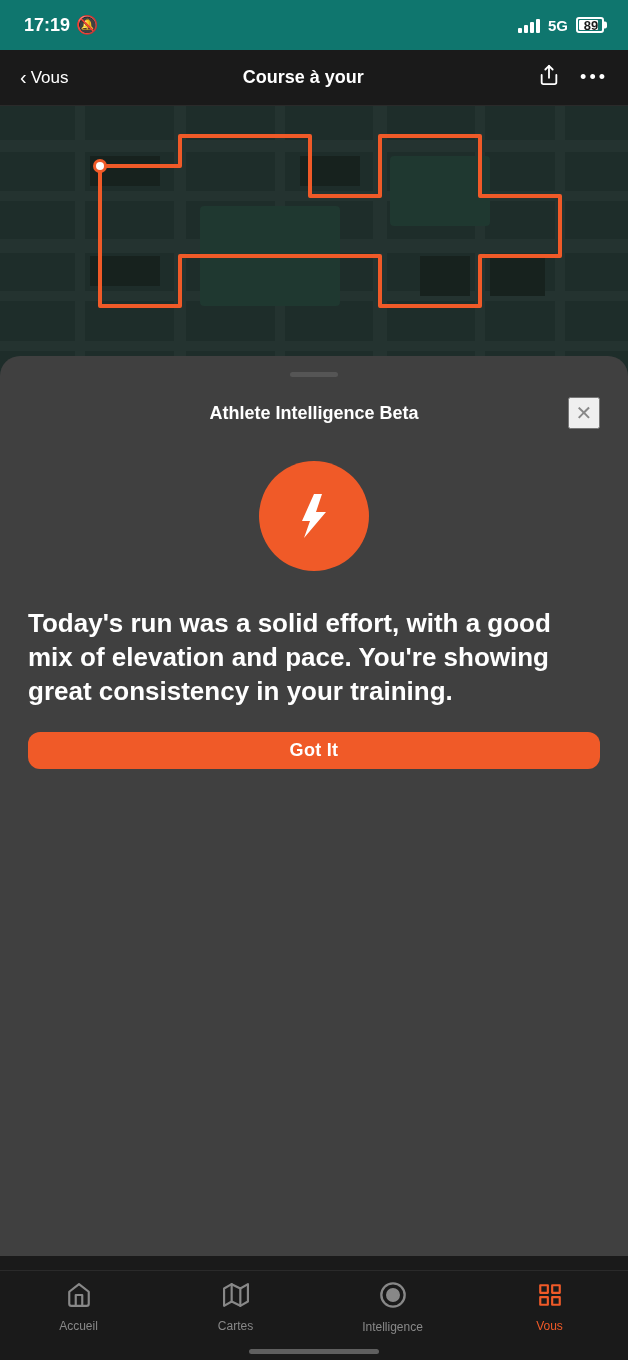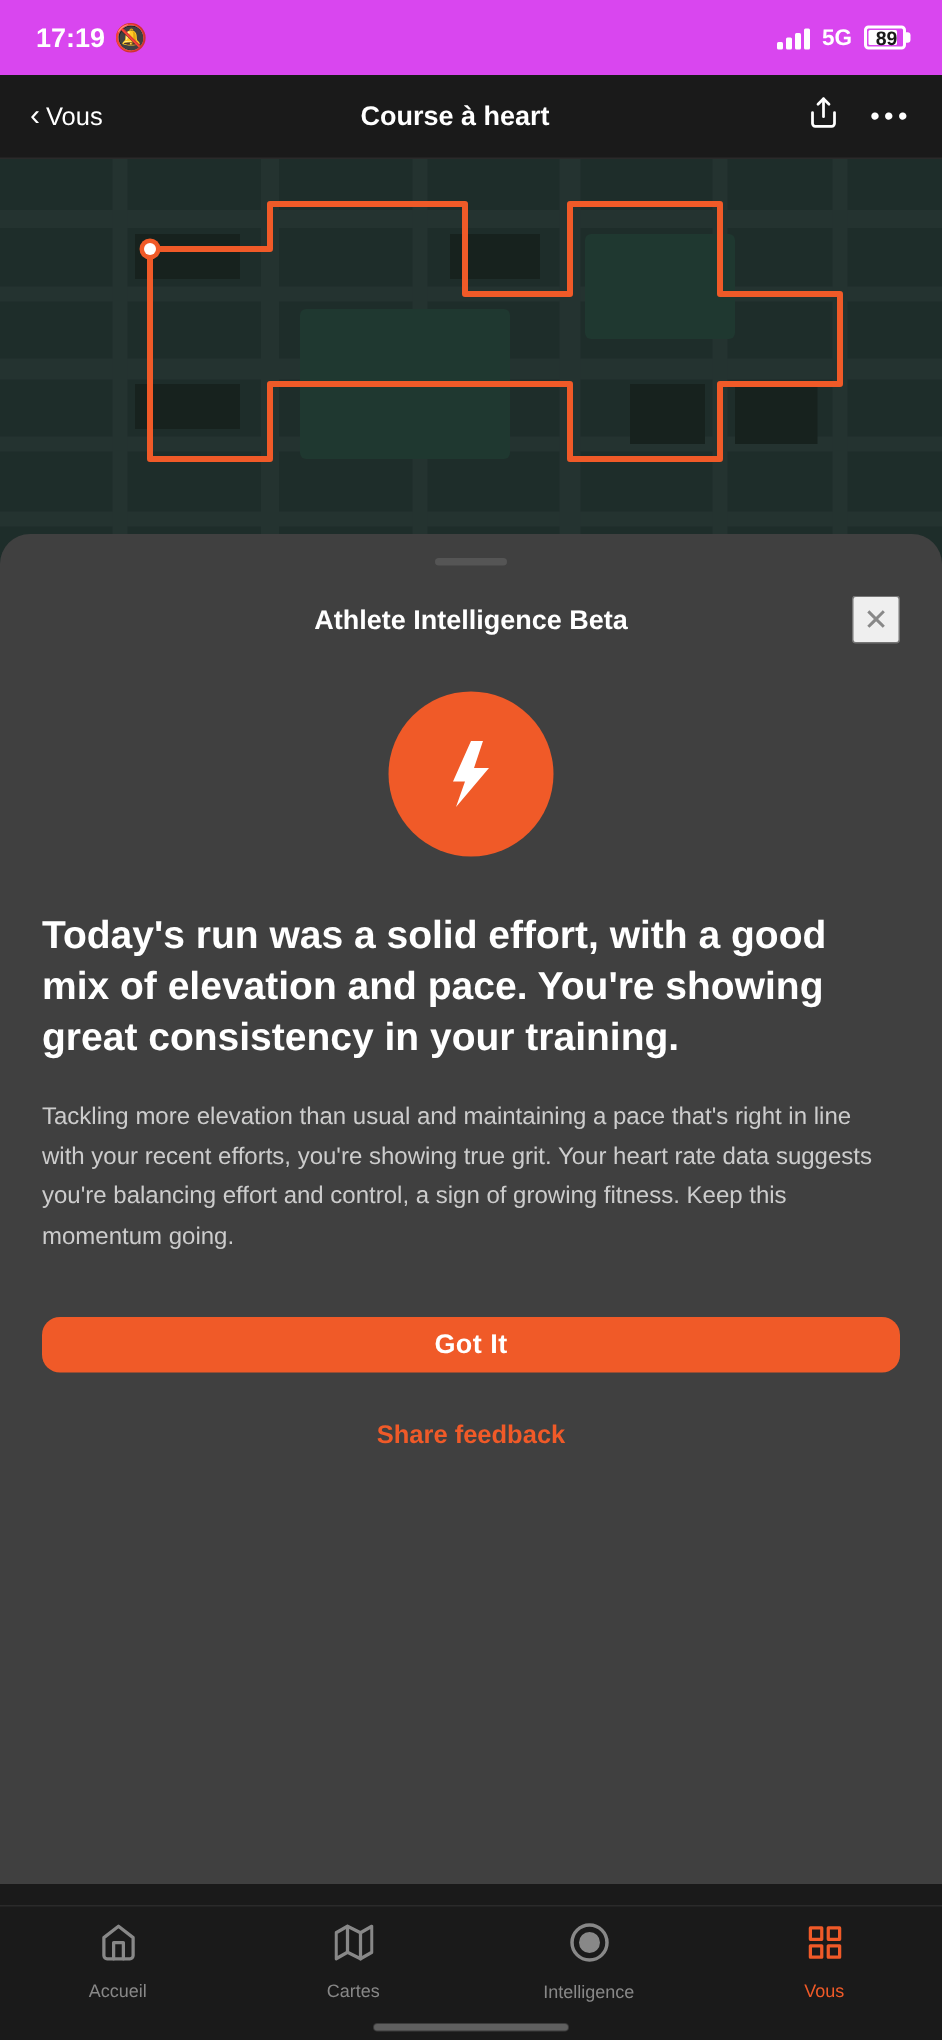--- a/index.html
+++ b/index.html
@@ -8,21 +8,21 @@
       width: 628px;
       min-height: 1360px;
       background: #1a1a1a;
       font-family: -apple-system, BlinkMacSystemFont, 'Helvetica Neue', Arial, sans-serif;
       color: #ffffff;
       overflow-x: hidden;
     }
 
     
     .status-bar {
-      background: #d946ef;
+      background: #0f766e;
       height: 50px;
       display: flex;
       align-items: center;
       justify-content: space-between;
       padding: 4px 24px;
       gap: 48px;
     }
     .status-time {
       font-size: 18px;
       font-weight: 600;
@@ -329,21 +329,21 @@
       </div>
     </div>
   </div>
 </div>
 
 <div class="nav-bar">
   <div class="nav-back">
     <span class="nav-back-arrow">‹</span>
     <span>Vous</span>
   </div>
-  <span class="nav-title">Course à heart</span>
+  <span class="nav-title">Course à your</span>
   <div class="nav-actions">
     <span class="nav-icon">
       <svg width="22" height="22" viewBox="0 0 24 24" fill="none" stroke="white" stroke-width="2" stroke-linecap="round" stroke-linejoin="round">
         <path d="M4 12v8a2 2 0 0 0 2 2h12a2 2 0 0 0 2-2v-8"></path>
         <polyline points="16 6 12 2 8 6"></polyline>
         <line x1="12" y1="2" x2="12" y2="15"></line>
       </svg>
     </span>
     <span class="nav-icon" style="font-size:18px; letter-spacing:3px; color:#fff;">•••</span>
   </div>
@@ -397,25 +397,23 @@
   <div class="logo-container">
     <div class="logo-circle">
       <svg class="logo-svg" viewBox="0 0 60 60" fill="none" xmlns="http://www.w3.org/2000/svg">
 
         <polygon points="30,8 18,35 26,35 20,52 42,26 32,26 38,8" fill="white"></polygon>
       </svg>
     </div>
   </div>
 
   <p class="main-heading">Today's run was a solid effort, with a good mix of elevation and pace. You're showing great consistency in your training.</p>
-  <p class="sub-text">Tackling more elevation than usual and maintaining a pace that's right in line with your recent efforts, you're showing true grit. Your heart rate data suggests you're balancing effort and control, a sign of growing fitness. Keep this momentum going.</p>
 
   <button class="got-it-btn">Got It</button>
 
-  <div class="share-feedback">Share feedback</div>
 </div>
 
 <div class="bottom-nav">
 
   <div class="nav-item">
     <span class="nav-item-icon">
       <svg width="26" height="26" viewBox="0 0 24 24" fill="none" stroke="#888" stroke-width="2" stroke-linecap="round" stroke-linejoin="round">
         <path d="M3 9l9-7 9 7v11a2 2 0 0 1-2 2H5a2 2 0 0 1-2-2z"></path>
         <polyline points="9 22 9 12 15 12 15 22"></polyline>
       </svg>

